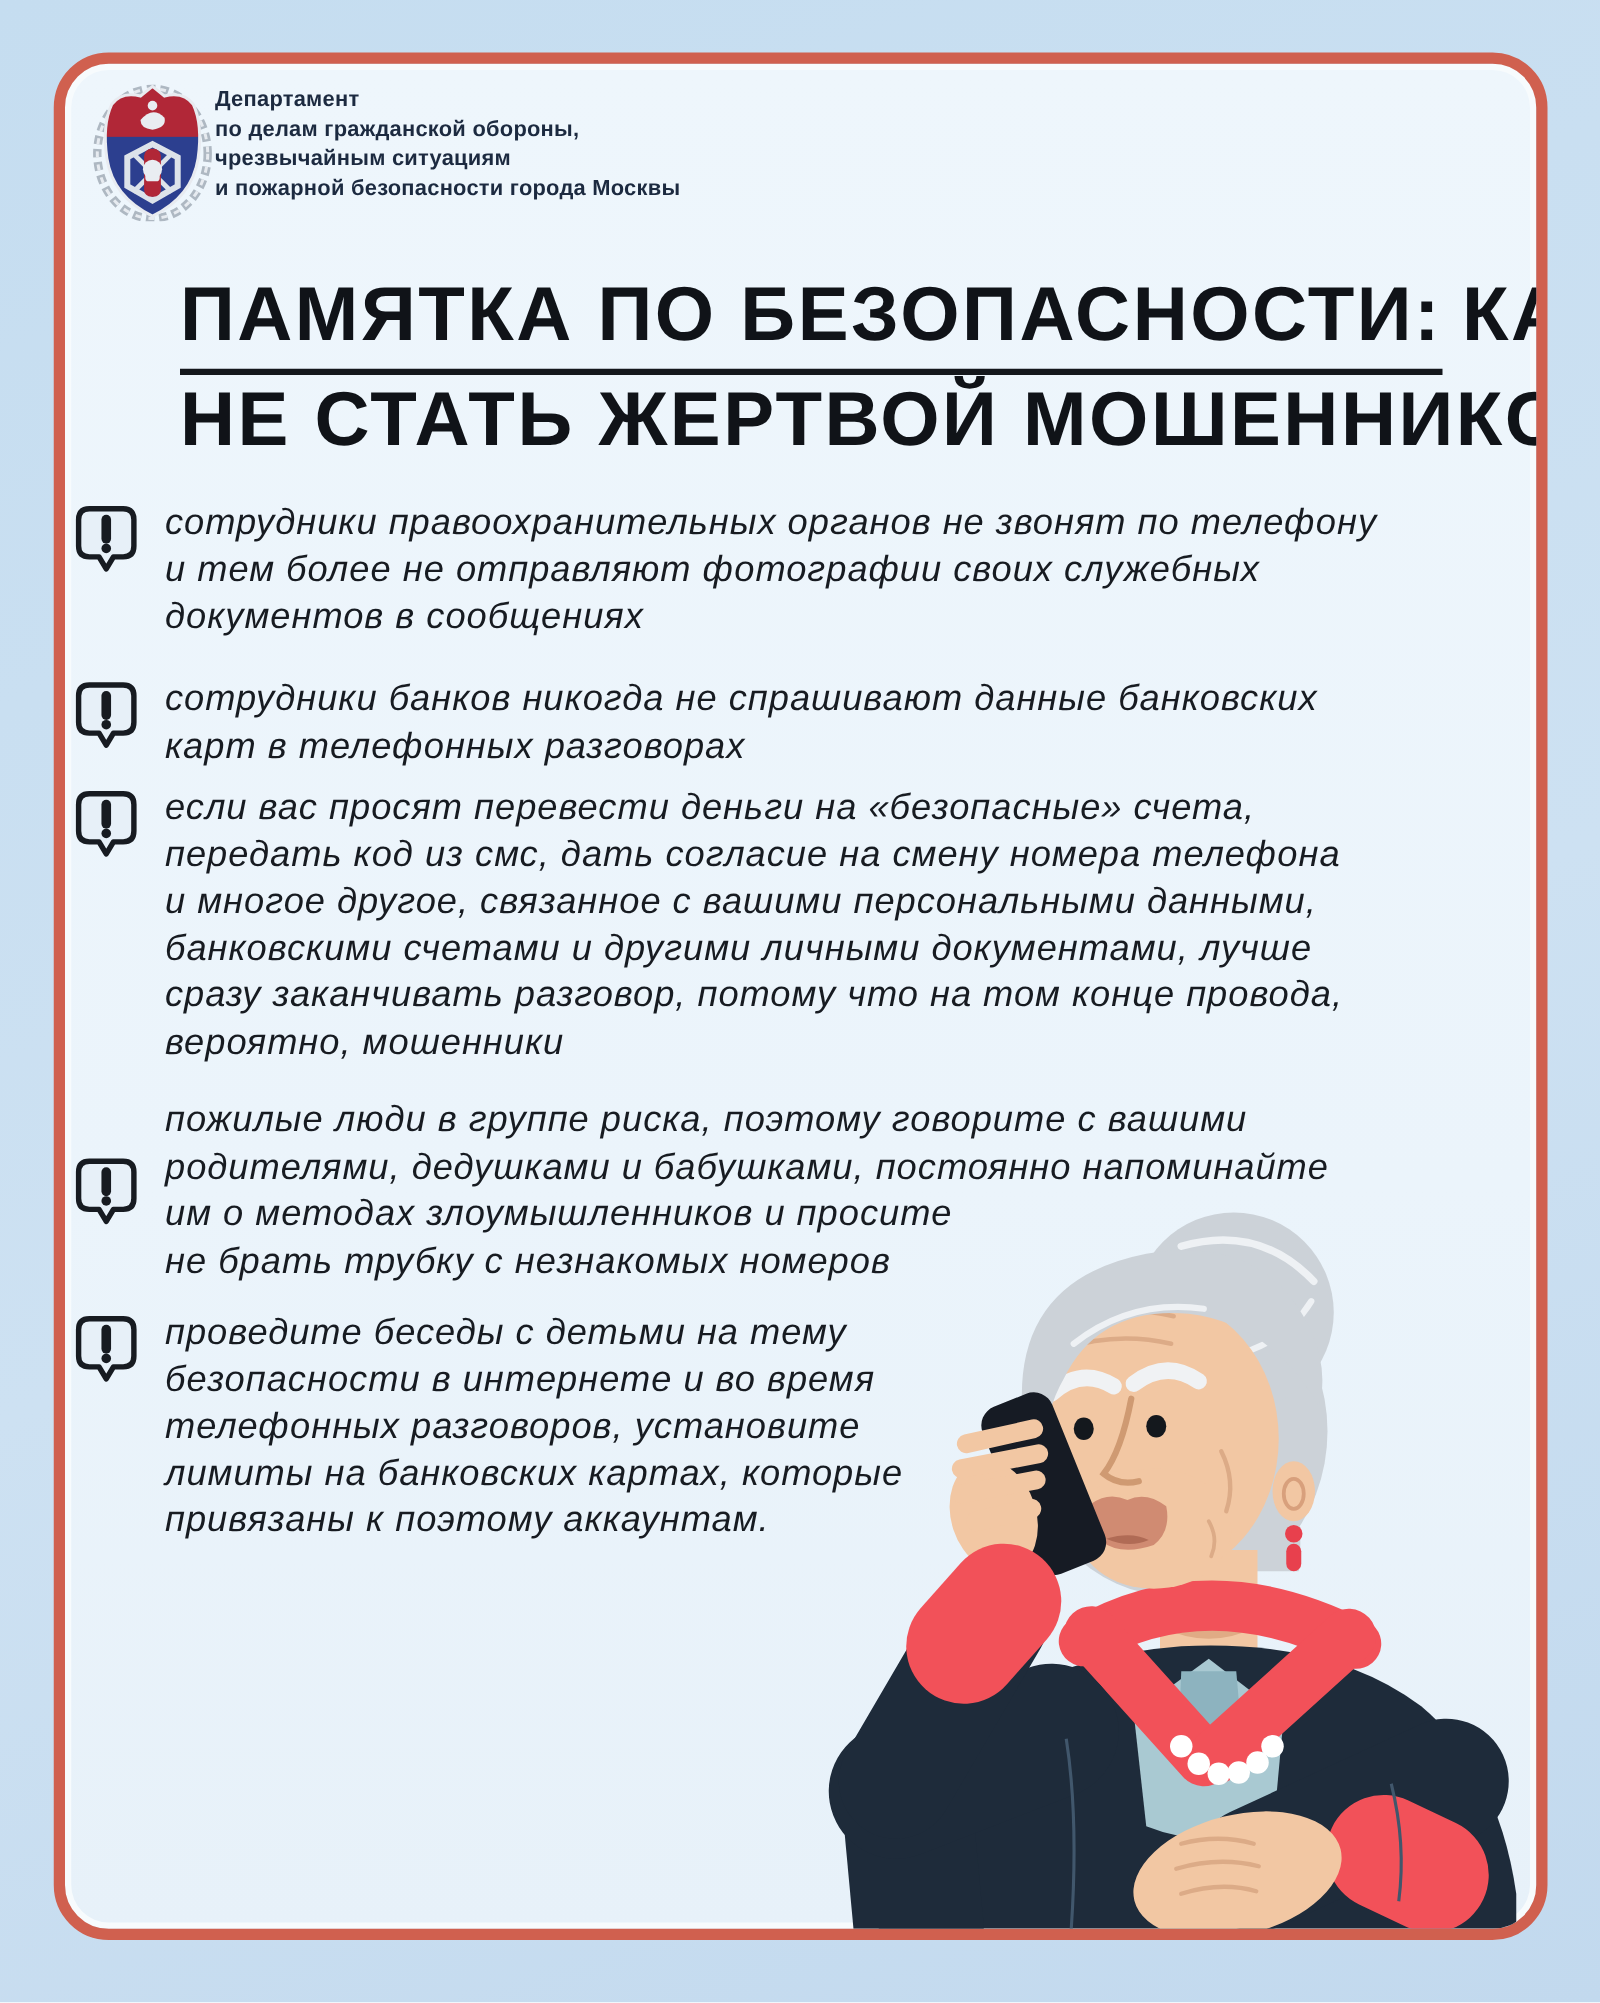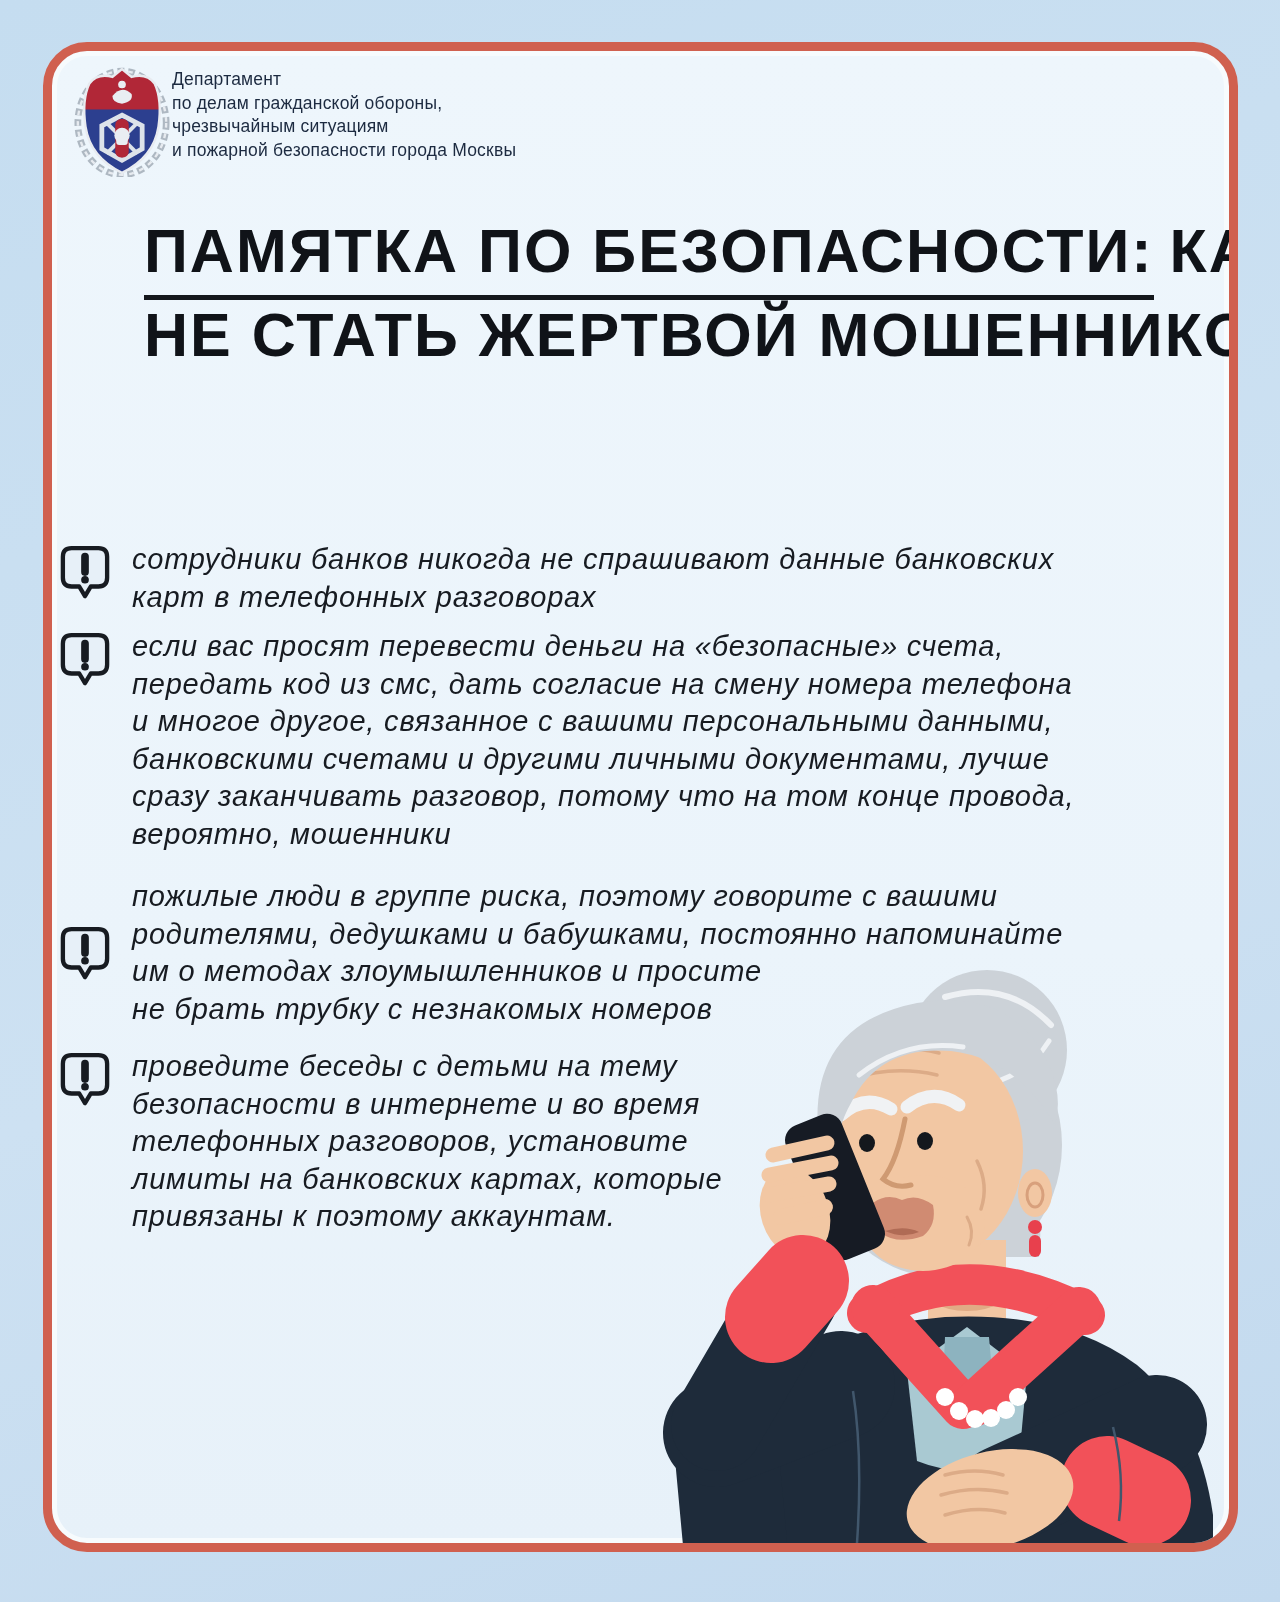--- a/index.html
+++ b/index.html
@@ -16,21 +16,21 @@
     border-radius:44px;
     background:linear-gradient(180deg,#eef6fc 0%, var(--card-bg,#ebf4fb) 60%, #e7f1f9 100%);
     box-shadow: inset 0 0 0 5px #f7fbfd;
     overflow:hidden;
   }
 
   
   .emblem{ position:absolute; left:22px; top:14px; width:96px; height:112px; }
   .org-name{
     position:absolute; left:120px; top:17px;
-    font-size:17.5px; font-weight:400; line-height:23.5px;
+    font-size:17.5px; font-weight:700; line-height:23.5px;
     letter-spacing:0.2px; color:var(--org-text,#1c2a40);
     white-space:pre-line;
   }
 
   
   .title{ position:absolute; left:92px; top:165px; color:var(--title-text,#101318); }
   .title-line{ font-size:61px; font-weight:700; letter-spacing:2px; white-space:nowrap; }
   .title-line1 .u{ display:inline-block; padding-bottom:9px; border-bottom:5px solid #14171c; }
   .title-line1 .rest{ margin-left:16px; }
   .title-line2{ }
@@ -81,20 +81,30 @@
 чрезвычайным ситуациям
 и пожарной безопасности города Москвы</div>
 
     <div class="title">
       <div class="title-line title-line1">
         <span class="u">ПАМЯТКА ПО БЕЗОПАСНОСТИ:</span><span class="rest">КАК</span>
       </div>
       <div class="title-line title-line2">НЕ СТАТЬ ЖЕРТВОЙ МОШЕННИКОВ</div>
     </div>
 
+    <div class="bullet b1">
+      <svg class="bicon" viewBox="0 0 52 60" aria-hidden="true">
+        <path class="bubble" d="M12 3 H40 Q49 3 49 12 V34 Q49 43 40 43 H32 L26 53 L20 43 H12 Q3 43 3 34 V12 Q3 3 12 3 Z"></path>
+        <line class="ex" x1="26" y1="12" x2="26" y2="28"></line>
+          <circle class="dot" cx="26" cy="36" r="4"></circle>
+      </svg>
+      <p class="btext">сотрудники правоохранительных органов не звонят по телефону
+и тем более не отправляют фотографии своих служебных
+документов в сообщениях</p>
+    </div>
 
     <div class="bullet b2">
       <svg class="bicon" viewBox="0 0 52 60" aria-hidden="true">
         <path class="bubble" d="M12 3 H40 Q49 3 49 12 V34 Q49 43 40 43 H32 L26 53 L20 43 H12 Q3 43 3 34 V12 Q3 3 12 3 Z"></path>
         <line class="ex" x1="26" y1="12" x2="26" y2="28"></line>
           <circle class="dot" cx="26" cy="36" r="4"></circle>
       </svg>
       <p class="btext">сотрудники банков никогда не спрашивают данные банковских
 карт в телефонных разговорах</p>
     </div>

